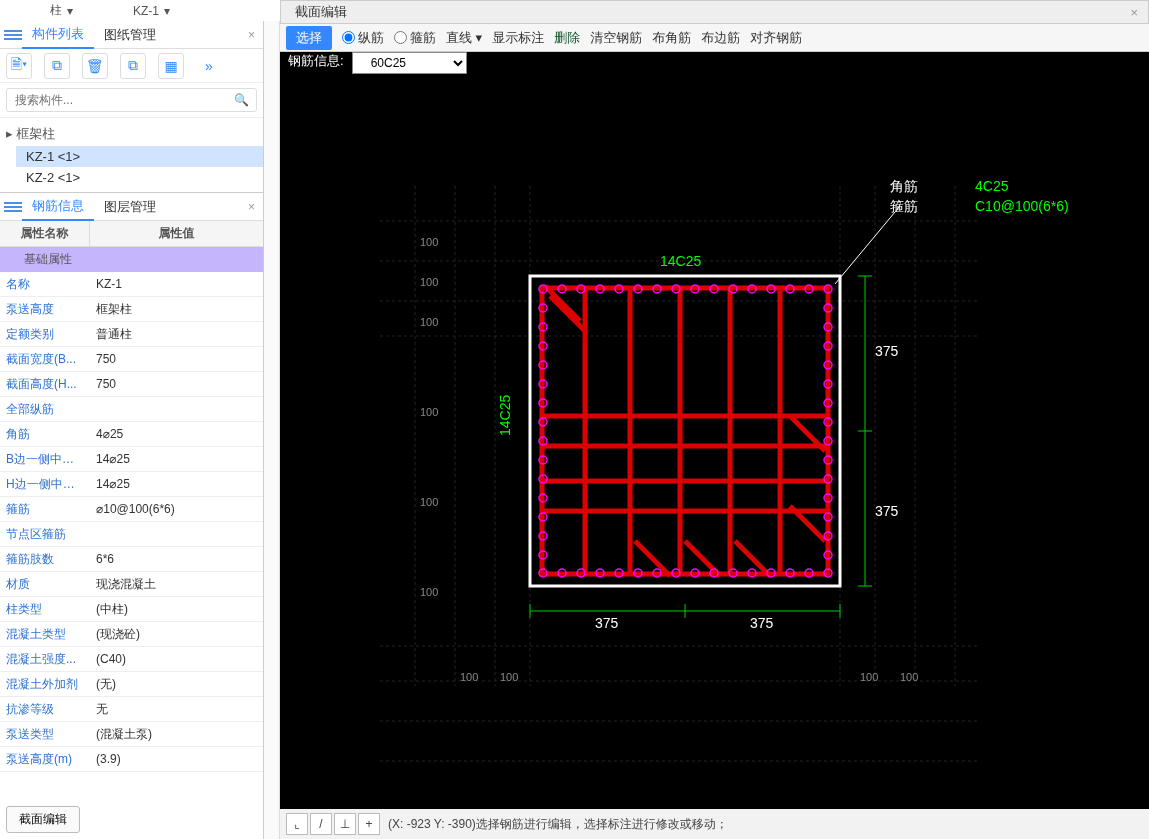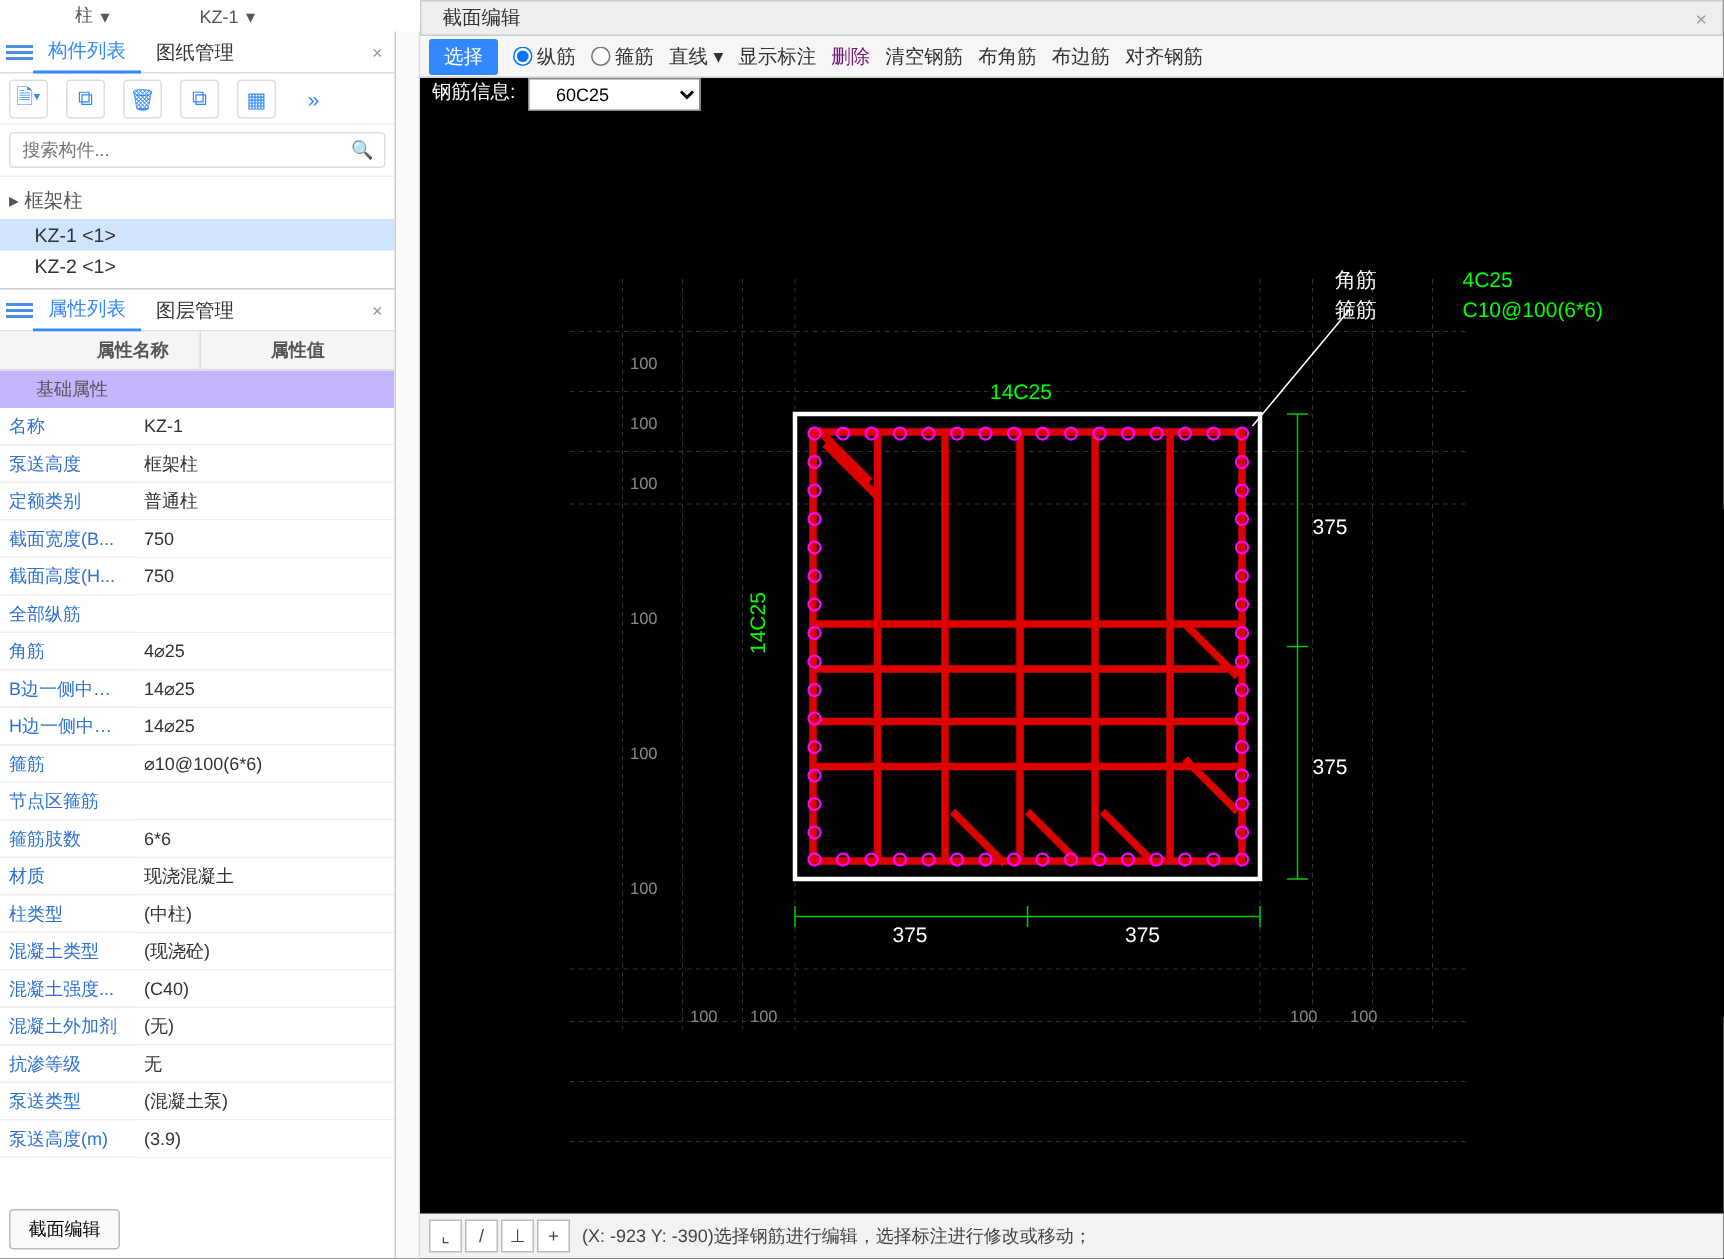--- a/index.html
+++ b/index.html
@@ -20,47 +20,47 @@
 .toolbar-row { display: flex; align-items: center; height: 34px; border-bottom: 1px solid #eee; gap: 12px; padding: 0 6px; }
 .icon-btn { width: 26px; height: 26px; display: flex; align-items: center; justify-content: center; border: 1px solid #ddd; border-radius: 3px; color: #3388ff; cursor: pointer; font-size: 14px; }
 .icon-btn.nobord { border: none; }
 
 .search-row { padding: 5px 6px; border-bottom: 1px solid #eee; position: relative; }
 .search-row input { width: 100%; height: 24px; border: 1px solid #ddd; border-radius: 3px; padding: 0 24px 0 8px; font-size: 12px; color: #555; }
 .search-row .mag { position: absolute; right: 14px; top: 10px; color: #aaa; }
 
 .tree { padding: 4px 0; font-size: 13px; }
 .tree .grp { padding: 3px 6px; color: #555; }
-.tree .item { padding: 3px 6px 3px 23px; cursor: pointer; }
+.tree .item { padding: 3px 6px 3px 10px; cursor: pointer; margin-left: 16px; }
 .tree .item.sel { background: #d0e4ff; }
 
 .prop-section { border-top: 1px solid #ccc; display: flex; flex-direction: column; flex: 1; overflow: hidden; }
 .prop-head { display: flex; height: 26px; border-bottom: 1px solid #ddd; background: #f5f5f5; }
 .prop-head div { flex: 1; padding: 4px 8px; text-align: center; font-weight: bold; color: #555; }
-.prop-head .c1 { flex: 0 0 90px; border-right: 1px solid #ddd; margin-left: 44px; }
+.prop-head .c1 { flex: 0 0 90px; border-right: 1px solid #ddd; }
 
 .prop-body { overflow-y: auto; flex: 1; }
 .prop-cat { background: #c4b5fd; padding: 4px 24px; font-size: 12px; color: #555; }
 .prop-row { display: flex; border-bottom: 1px solid #eee; height: 25px; align-items: center; }
 .prop-row .pn { flex: 0 0 90px; padding: 0 6px; color: #2d72d2; font-size: 12px; white-space: nowrap; overflow: hidden; text-overflow: ellipsis; }
 .prop-row .pv { flex: 1; padding: 0 6px; font-size: 12px; color: #333; }
 .prop-row input.pv { border: none; outline: none; height: 100%; width: 100%; }
 
 .edit-btn-row { padding: 6px; }
 .edit-btn { border: 1px solid #bbb; background: #fafafa; padding: 4px 12px; border-radius: 3px; cursor: pointer; font-size: 12px; }
 
 .right-pane { position: absolute; left: 280px; top: 0; width: 869px; height: 839px; background: #000; }
 
 .rp-title { height: 24px; background: #eee; color: #333; display: flex; align-items: center; padding-left: 14px; font-size: 13px; border: 1px solid #ccc; }
 .rp-title .x { margin-left: auto; margin-right: 10px; color: #999; cursor: pointer; }
 
 .rp-tool { height: 28px; background: #f6f6f6; border-bottom: 1px solid #ccc; display: flex; align-items: center; gap: 10px; padding: 0 6px; font-size: 13px; color: #333; }
 .rp-tool .sel-btn { background: #3388ff; color: #fff; padding: 3px 10px; border-radius: 2px; cursor: pointer; }
 .rp-tool label { display: flex; align-items: center; gap: 3px; cursor: pointer; }
-.rp-tool .disabled { color: #701a75; cursor: default; }
+.rp-tool .disabled { color: #14532d; cursor: default; }
 .rp-tool .tbtn { cursor: pointer; }
 
 .rp-info { height: 34px; background: #000; display: flex; align-items: flex-start; padding-left: 8px; gap: 8px; }
 .rp-info span { color: #fff; font-size: 13px; }
 .rp-info select { width: 115px; height: 22px; background: #fff; border: 1px solid #888; font-size: 12px; padding-left: 14px; }
 
 .canvas { position: absolute; left: 0; top: 86px; right: 0; bottom: 30px; background: #000; }
 .canvas svg { width: 100%; height: 100%; }
 
 .status-bar { position: absolute; left: 0; bottom: 0; right: 0; height: 30px; background: #f2f2f2; display: flex; align-items: center; padding: 0 6px; font-size: 12px; color: #444; gap: 2px; }
@@ -110,21 +110,21 @@
     <div class="item">KZ-2  &lt;1&gt;</div>
   </div>
 
   <div class="prop-section">
     <div class="tabs-row">
       <div class="ham">
           <span></span>
           <span></span>
           <span></span>
         </div>
-      <div class="tab active">属性列表</div>
+      <div class="tab active">钢筋信息</div>
       <div class="tab">图层管理</div>
       <div class="close">×</div>
     </div>
     <div class="prop-head">
       <div class="c1">属性名称</div>
       <div>属性值</div>
     </div>
     <div class="prop-body">
       <div class="prop-cat">基础属性</div>
       <div id="prop-rows">

